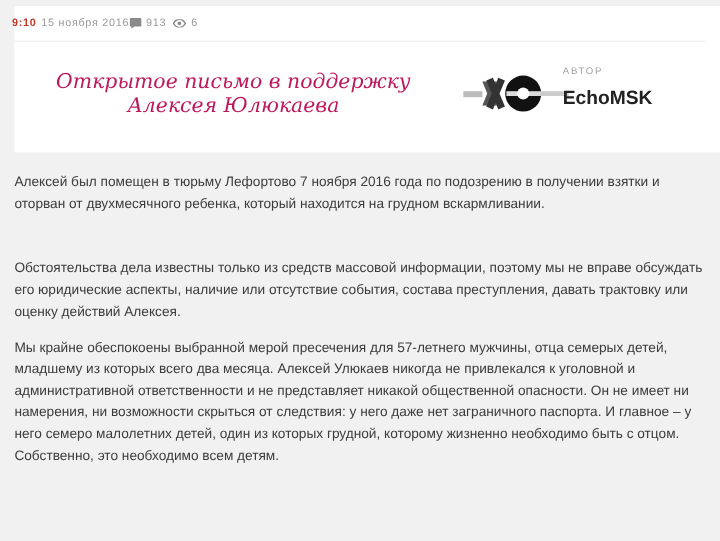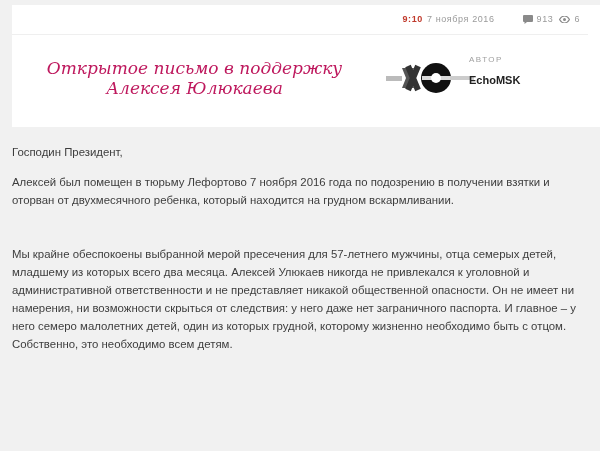--- a/index.html
+++ b/index.html
@@ -8,61 +8,61 @@
       background: #f1f1f1;
       font-family: "Liberation Sans", sans-serif;
       color: #3a3a3a;
       position: relative;
     }
     .card {
       position: absolute; left: 12px; top: 5px; width: 600px; height: 122px;
       background: #ffffff;
     }
     .meta-bar {
-      position: absolute; left: 20px; top: 7px; width: 560px; height: 24px;
-      display: flex; align-items: center; justify-content: flex-end;
-      font-size: 9px; letter-spacing: 0.6px; color: #9a9a9a; gap: 28px;
+      position: absolute; left: 10px; top: 7px; width: 560px; height: 24px;
+      display: flex; align-items: center; justify-content: flex-start;
+      font-size: 9px; letter-spacing: 0.6px; color: #9a9a9a;
     }
     .meta-left { display: flex; gap: 4px; align-items: center; }
     .time { color: #c0392b; font-weight: bold; }
     .meta-right { display: flex; gap: 6px; align-items: center; }
     .stat { display: flex; gap: 4px; align-items: center; }
     .divider {
       position: absolute; left: 12px; top: 34px; width: 576px; height: 1px;
       background: #efefef;
     }
     .title {
       position: absolute; left: 22px; top: 58px; width: 345px;
       text-align: center;
       font-family: "DejaVu Serif", "Liberation Serif", serif;
       font-style: italic; font-size: 17px; line-height: 20px; color: #be185d;
     }
     .logo { position: absolute; left: 386px; top: 58px; width: 88px; height: 40px; }
     .author { position: absolute; left: 469px; top: 55px; }
     .author-label { font-size: 8px; letter-spacing: 1.5px; color: #a0a0a0; }
-    .author-name { font-size: 11px; font-weight: bold; color: #222; margin-top: 10px; }
+    .author-name { font-size: 16px; font-weight: bold; color: #222; margin-top: 10px; }
     .body-text {
       position: absolute; left: 12px; top: 143px; width: 580px;
       font-size: 11.4px; line-height: 18px; color: #3d3d3d;
     }
     .body-text p { margin: 0; }
     .p0 { margin-bottom: 12px !important; }
     .p1 { margin-bottom: 14px !important; }
     .p2 { margin-bottom: 36px !important; }
     .p3 { margin-bottom: 12px !important; }
   </style>
 </head>
 <body>
 
 <div class="card"></div>
 
 <div class="meta-bar">
   <div class="meta-left">
     <span class="time">9:10</span>
-    <span>7 ноября 2016</span>
+    <span>15 ноября 2016</span>
   </div>
   <div class="meta-right">
     <span class="stat">
       <svg width="10" height="9" viewBox="0 0 10 9">
         <path d="M1 0h8a1 1 0 0 1 1 1v5a1 1 0 0 1-1 1H4L1.5 9V7H1a1 1 0 0 1-1-1V1a1 1 0 0 1 1-1z" fill="#8a8a8a"></path>
       </svg>
       <span>913</span>
     </span>
     <span class="stat">
       <svg width="11" height="7" viewBox="0 0 11 7">
@@ -89,16 +89,16 @@
     <rect x="64" y="18" width="24" height="4" fill="#ccc"></rect>
   </svg>
 </div>
 
 <div class="author">
   <div class="author-label">АВТОР</div>
   <div class="author-name">EchoMSK</div>
 </div>
 
 <div class="body-text">
-  <p class="p0">Господин Президент,</p>
   <p class="p2">Алексей был помещен в тюрьму Лефортово 7 ноября 2016 года по подозрению в получении взятки и оторван от двухмесячного ребенка, который находится на грудном вскармливании.</p>
+  <p class="p3">Обстоятельства дела известны только из средств массовой информации, поэтому мы не вправе обсуждать его юридические аспекты, наличие или отсутствие события, состава преступления, давать трактовку или оценку действий Алексея.</p>
   <p class="p4">Мы крайне обеспокоены выбранной мерой пресечения для 57-летнего мужчины, отца семерых детей, младшему из которых всего два месяца. Алексей Улюкаев никогда не привлекался к уголовной и административной ответственности и не представляет никакой общественной опасности. Он не имеет ни намерения, ни возможности скрыться от следствия: у него даже нет заграничного паспорта. И главное – у него семеро малолетних детей, один из которых грудной, которому жизненно необходимо быть с отцом. Собственно, это необходимо всем детям.</p>
 </div>
 
 </body></html>

